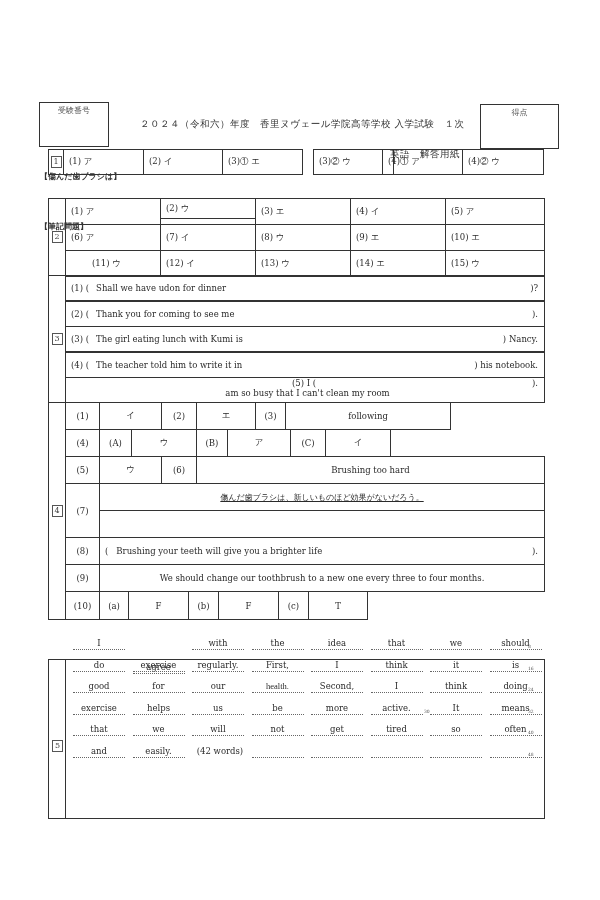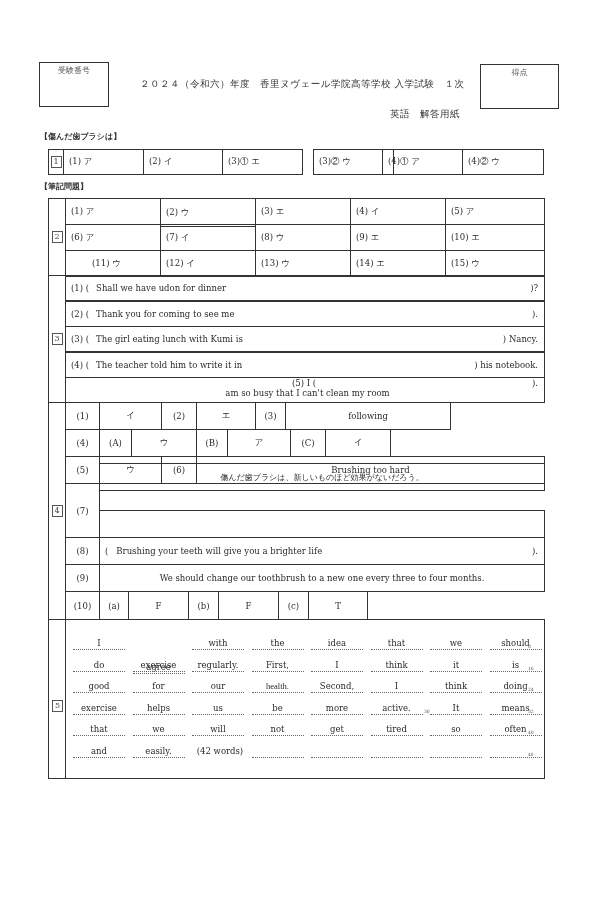--- a/index.html
+++ b/index.html
@@ -1,18 +1,18 @@
 <!DOCTYPE html>
 <html><head>
 <meta charset="utf-8">
 <style>
   * { box-sizing: border-box; margin: 0; padding: 0; }
   html, body { width: 600px; height: 900px; background: #ffffff; overflow: hidden; }
   body { position: relative; font-family: "DejaVu Serif", "Liberation Serif", serif; color: #2a2a2a; }
-  .abs { position: absolute; }
+  .abs { position: absolute; margin-top: 40px; }
   .box { border: 1px solid #333; }
   .hdr-label { position: absolute; top: 2px; left: 0; right: 0; text-align: center; font-size: 8px; color: #555; }
   .title { font-size: 9.5px; letter-spacing: 0.5px; color: #333; white-space: nowrap; }
   .sec { font-size: 8px; font-weight: bold; color: #333; white-space: nowrap; }
   .cell { position: absolute; border: 1px solid #333; font-size: 8.5px; display: flex; align-items: center; white-space: nowrap; overflow: hidden; }
   .cell.l { padding-left: 5px; }
   .cell.c { justify-content: center; }
   .num { display: inline-block; border: 1px solid #555; width: 11px; height: 12px; font-size: 8px; line-height: 10px; text-align: center; color: #444; background: #fff; }
   .numwrap { position: absolute; display: flex; align-items: center; justify-content: center; border: 1px solid #333; }
   .word { position: absolute; width: 52px; text-align: center; font-size: 8.5px; border-bottom: 1px dotted #666; height: 12px; line-height: 11px; white-space: nowrap; }
@@ -42,21 +42,21 @@
 <div class="cell l" style="left:382px;top:149px;width:81px;height:26px;">(4)① ア</div>
 <div class="cell l" style="left:462px;top:149px;width:82px;height:26px;">(4)② ウ</div>
 
 <div class="abs sec" style="left:40px;top:181px;">【筆記問題】</div>
 
 <div class="numwrap" style="left:48px;top:198px;width:18px;height:78px;">
   <span class="num">2</span>
 </div>
 <div id="q2grid">
     <div class="cell l" style="left: 65px; top: 198px; width: 96px; height: 27px;">(1) ア</div>
-    <div class="cell l" style="left: 160px; top: 198px; width: 96px; height: 29px;">(2) ウ</div>
+    <div class="cell l" style="left: 160px; top: 198px; width: 96px; height: 21px;">(2) ウ</div>
     <div class="cell l" style="left: 255px; top: 198px; width: 96px; height: 27px;">(3) エ</div>
     <div class="cell l" style="left: 350px; top: 198px; width: 96px; height: 27px;">(4) イ</div>
     <div class="cell l" style="left: 445px; top: 198px; width: 100px; height: 27px;">(5) ア</div>
     <div class="cell l" style="left: 65px; top: 224px; width: 96px; height: 27px;">(6) ア</div>
     <div class="cell l" style="left: 160px; top: 224px; width: 96px; height: 27px;">(7) イ</div>
     <div class="cell l" style="left: 255px; top: 224px; width: 96px; height: 27px;">(8) ウ</div>
     <div class="cell l" style="left: 350px; top: 224px; width: 96px; height: 27px;">(9) エ</div>
     <div class="cell l" style="left: 445px; top: 224px; width: 100px; height: 27px;">(10) エ</div>
     <div class="cell l" style="left: 65px; top: 250px; width: 96px; height: 27px; padding-left: 26px;">(11) ウ</div>
     <div class="cell l" style="left: 160px; top: 250px; width: 96px; height: 27px;">(12) イ</div>
@@ -114,21 +114,21 @@
 <div class="cell c" style="left:227px;top:429px;width:64px;height:28px;">ア</div>
 <div class="cell c" style="left:290px;top:429px;width:36px;height:28px;">(C)</div>
 <div class="cell c" style="left:325px;top:429px;width:66px;height:28px;">イ</div>
 
 <div class="cell c" style="left:65px;top:456px;width:35px;height:28px;">(5)</div>
 <div class="cell c" style="left:99px;top:456px;width:63px;height:28px;">ウ</div>
 <div class="cell c" style="left:161px;top:456px;width:36px;height:28px;">(6)</div>
 <div class="cell c" style="left:196px;top:456px;width:349px;height:28px;">Brushing too hard</div>
 
 <div class="cell c" style="left:65px;top:483px;width:35px;height:55px;">(7)</div>
-<div class="cell c" style="left:99px;top:463px;width:446px;height:28px;font-family:'DejaVu Sans',sans-serif;font-size:8px;">傷んだ歯ブラシは、新しいものほど効果がないだろう。</div>
+<div class="cell c" style="left:99px;top:483px;width:446px;height:28px;font-family:'DejaVu Sans',sans-serif;font-size:8px;text-decoration:underline;">傷んだ歯ブラシは、新しいものほど効果がないだろう。</div>
 <div class="cell c" style="left:99px;top:510px;width:446px;height:28px;"></div>
 
 <div class="cell c" style="left:65px;top:537px;width:35px;height:28px;">(8)</div>
 <div class="cell l" style="left:99px;top:537px;width:446px;height:28px;">
   <span style="margin-right:8px;">(</span>
   <span>Brushing your teeth will give you a brighter life</span>
   <span class="close">).</span>
 </div>
 
 <div class="cell c" style="left:65px;top:564px;width:35px;height:28px;">(9)</div>

